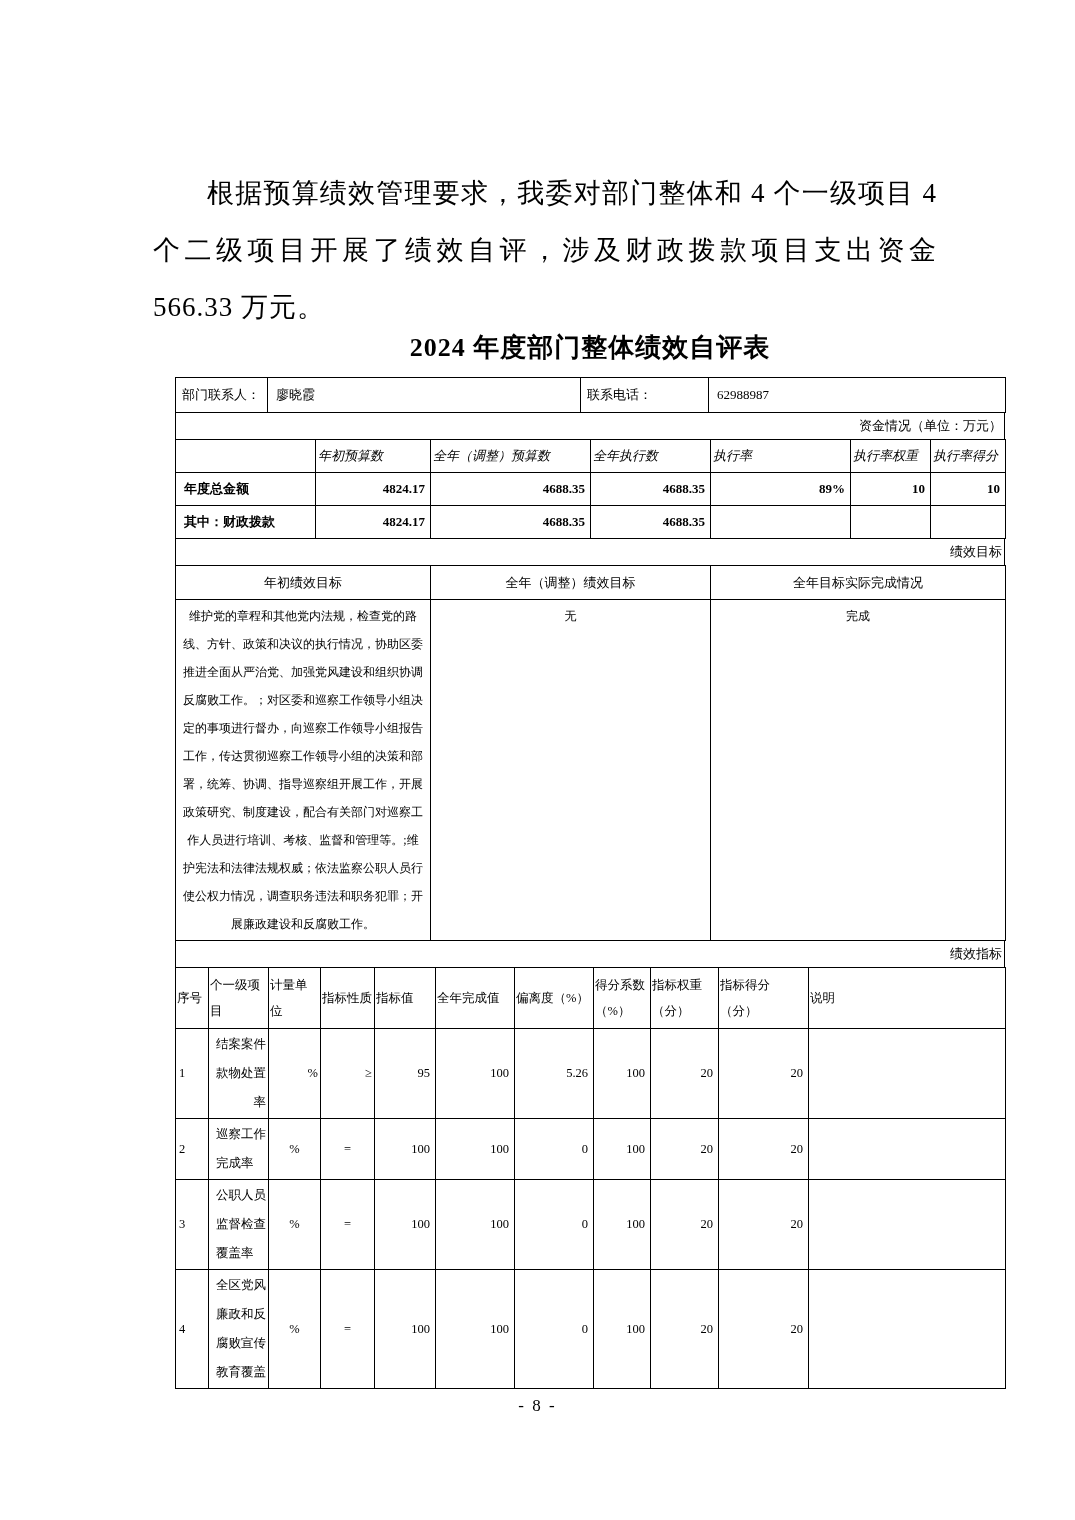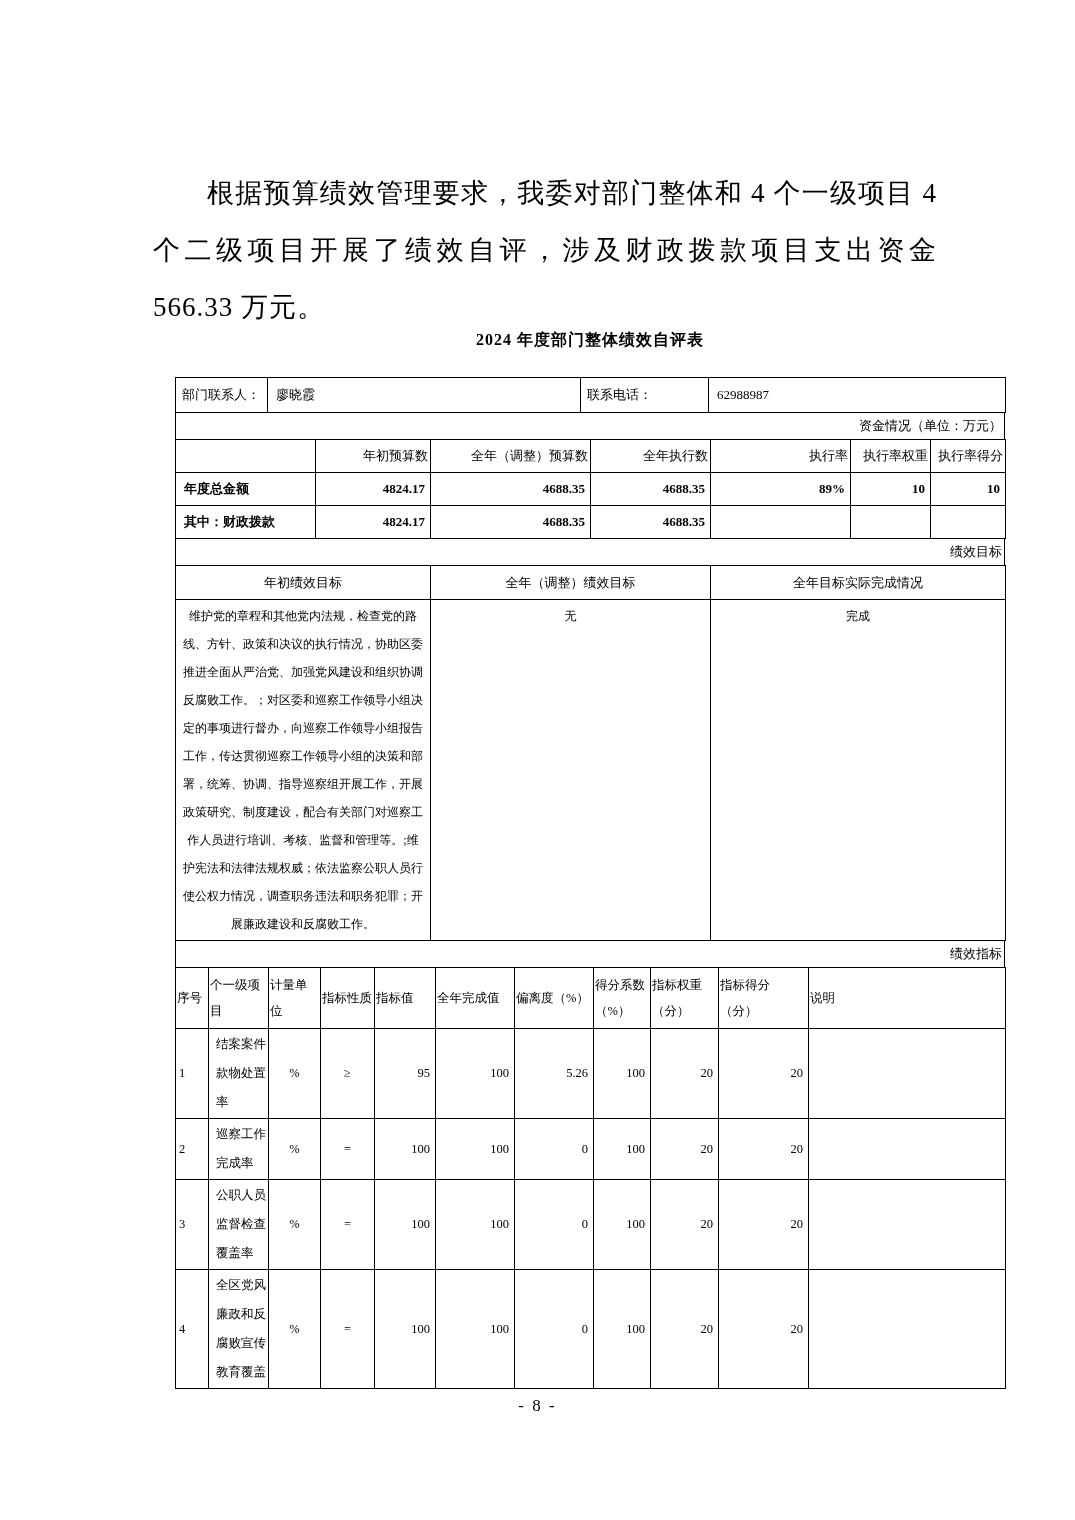--- a/index.html
+++ b/index.html
@@ -10,54 +10,54 @@
     position:relative;
     overflow:hidden;
   }
   .intro {
     position:absolute; top:138px; left:153px; width:784px;
     font-size:27px; line-height:57px; text-indent:2em;
     text-align:justify; letter-spacing:1px;
   }
   .doc-title {
     position:absolute; top:330px; left:175px; width:830px;
-    text-align:center; font-size:16px; font-weight:bold;
+    text-align:center; font-size:26px; font-weight:bold;
     letter-spacing:1px;
   }
   .table-wrap { position:absolute; top:378px; left:175px; width:832px; }
   table {
     border-collapse:collapse; table-layout:fixed; width:830px;
     margin-top:-1px;
   }
   td, th {
     border:1px solid #000; font-size:13px; font-weight:normal;
     padding:1px 2px; overflow:hidden; word-break:break-all;
   }
   .h34 td { height:32px; }
   .band td { height:24px; text-align:right; }
   .lbl { text-align:left; padding-left:6px; }
   .val { text-align:left; padding-left:8px; }
   .name { text-align:left; padding-left:8px; }
   .num { text-align:right; padding-right:5px; }
   .ctr { text-align:center; }
-  .fund-head th { height:30px; text-align:right; }
+  .fund-head th { height:30px; text-align:left;font-style:italic; }
   .fund-row td { height:30px;font-weight:bold; }
   .goals-head th { height:31px; text-align:center; }
   .goals-body td {
     height:308px; vertical-align:top; text-align:center;
     font-size:12px; line-height:28px; padding:2px 7px;
   }
   .ind-head th {
     height:60px; text-align:left; font-size:12.5px;
     line-height:26px; padding:0 1px; vertical-align:middle;
   }
   .ind-row td { font-size:12.5px; }
   .ind-row .name { line-height:29px; padding-left:7px; padding-right:2px; }
   .ind-row .no { text-align:left; padding-left:3px; vertical-align:middle; }
-  .r1 td { height:86px; }
+  .r1 td { height:86px;text-align:right; }
   .r2 td { height:55px; }
   .r3 td { height:87px; }
   .r4 td { height:113px; }
   .footer {
     position:absolute; top:1396px; left:0; width:1075px;
     text-align:center; font-size:17px; letter-spacing:2px;
   }
 </style>
 </head>
 <body>

